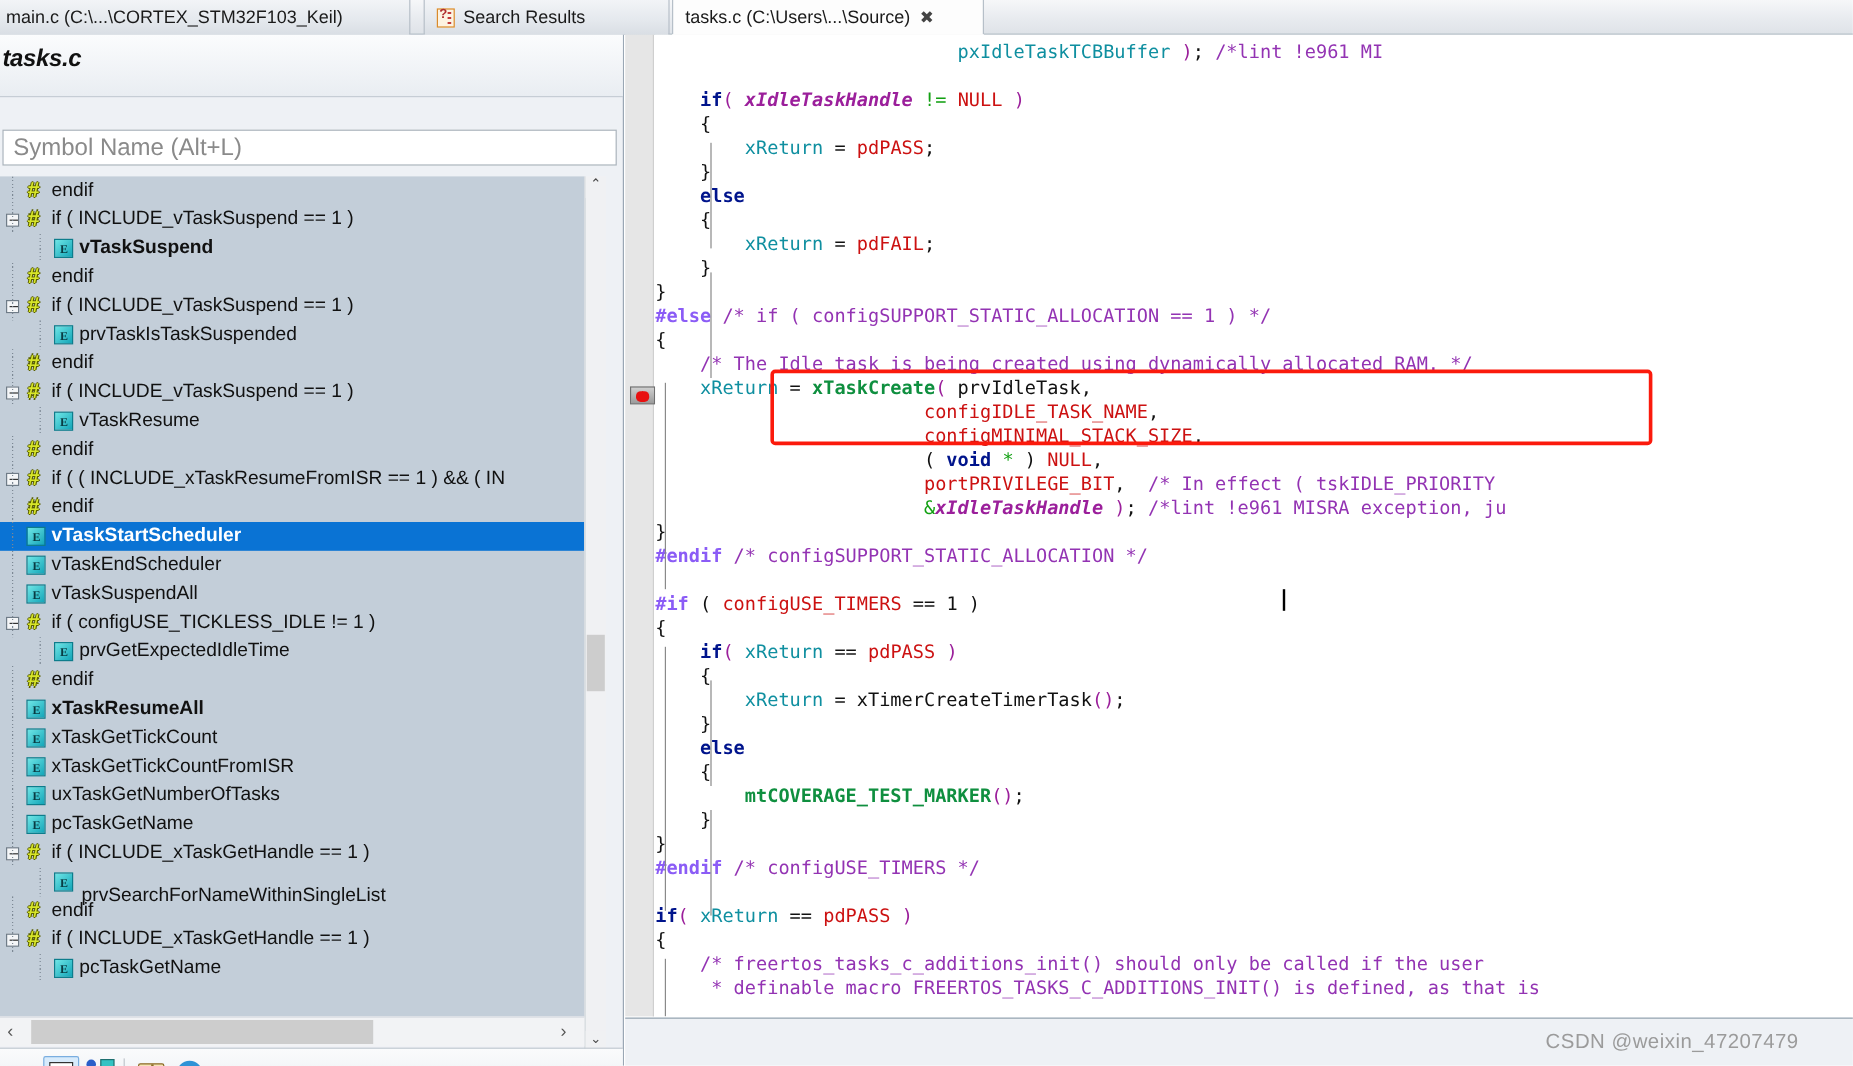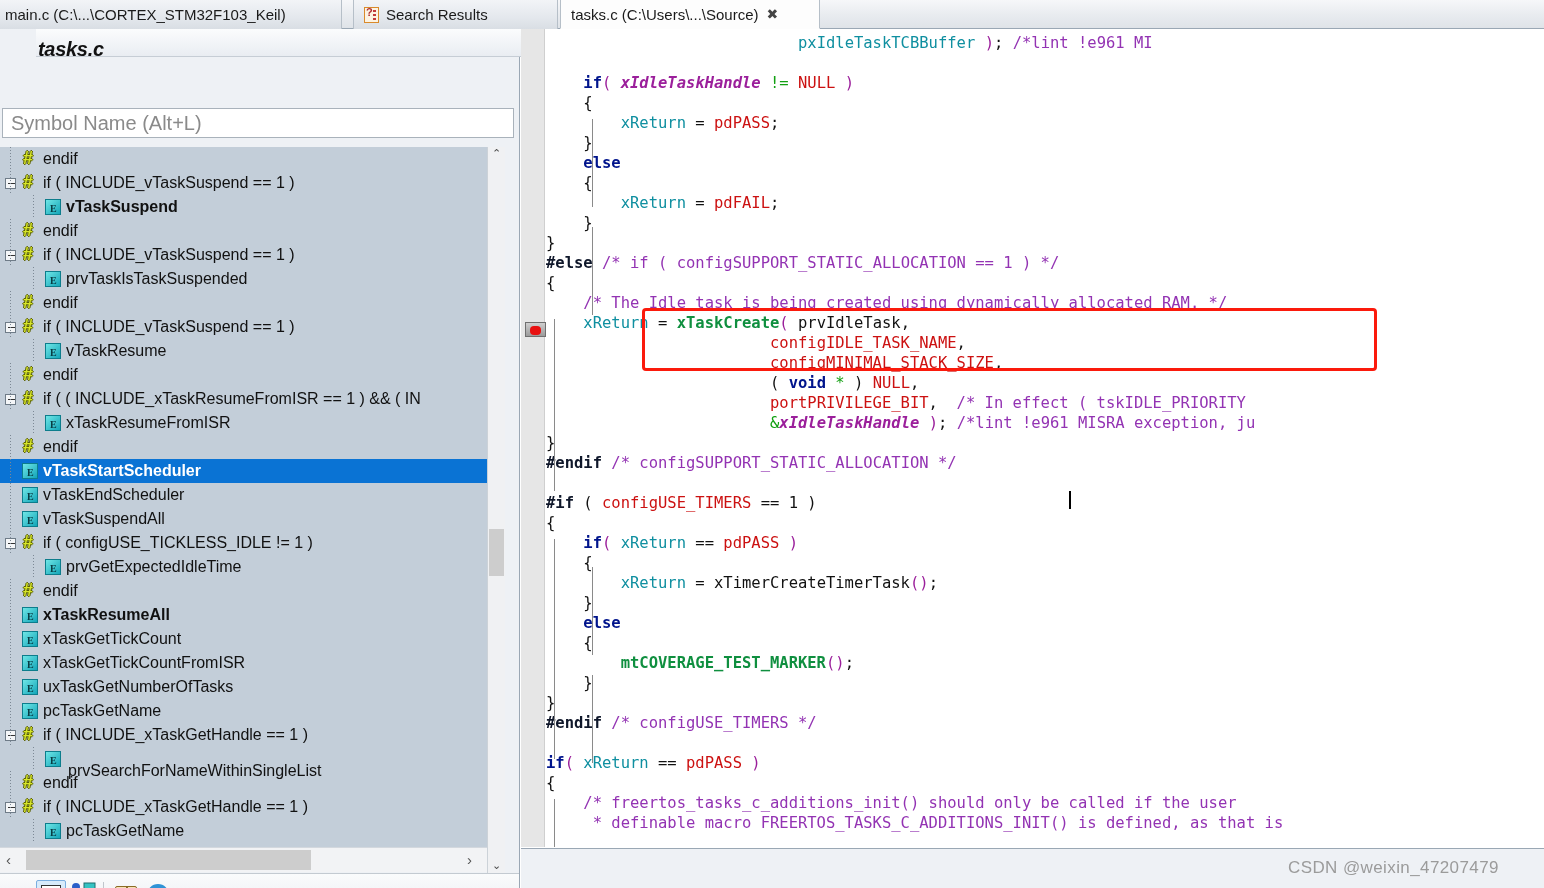--- a/index.html
+++ b/index.html
@@ -23,23 +23,23 @@
   .sricon { width:15px; height:16px; border:1.6px solid #d98a2b; background:#fdf3e2;
             margin-right:7px; display:inline-block; position:relative; flex:none; }
   .sricon:before { content:"?"; position:absolute; left:1px; top:-2px; font-size:11px;
                    font-weight:bold; color:#b03030; }
   .sricon:after { content:""; position:absolute; right:2px; top:2px; width:3px; height:11px;
                   background:repeating-linear-gradient(to bottom,#c23b3b 0 2px,transparent 2px 4px); }
 
   
   #sympanel { position:absolute; left:0; top:29px; width:520px; height:859px;
               background:#eef1f5; border-right:1px solid #9aa7b4; }
-  #symheader { position:absolute; left:0; top:0; width:519px; height:28px;
+  #symheader { position:absolute; left:0; top:0; width:519px; height:52px;
                background:linear-gradient(to bottom,#fbfcfd,#e9edf2);
-               border-bottom:1px solid #c6cdd5;margin-left:36px; }
+               border-bottom:1px solid #c6cdd5; }
   #symtitle { position:absolute; left:2px; top:9px; font-size:20px; font-style:italic;
               font-weight:bold; color:#111; letter-spacing:-0.3px; }
   #symsearch { position:absolute; left:2px; top:79px; width:512px; height:30px;
                background:#fff; border:1px solid #a9b2bb; font-size:20px;
                color:#8b8b8b; padding:3px 8px; font-family:"Liberation Sans",sans-serif; }
   #symsearch::placeholder { color:#8a8a8a; opacity:1; }
 
   #treewrap { position:absolute; left:0; top:118px; width:487px; height:700px;
               background:#c3ced9; overflow:hidden; }
   .trow { position:relative; height:24px; line-height:24px; font-size:16px;
@@ -99,21 +99,21 @@
               height:9px; background:#e81010; }
   #bookmark:before { left:4px; border-radius:4px 0 0 4px; }
   #bookmark:after { right:4px; border-radius:0 4px 4px 0; }
 
   #codearea { position:absolute; left:25px; top:0; width:1360px; height:818px;
               overflow:hidden; background:#fff; }
   #code { position:absolute; left:0; top:4px; font-family:"DejaVu Sans Mono", monospace;
           font-size:15.5px; line-height:20px; white-space:pre; }
   .ln { height:20px; }
   .kw   { color:#00148c; font-weight:bold; }
-  .pp   { color:#0f172a; font-weight:bold; }
+  .pp   { color:#8b5cf6; font-weight:bold; }
   .cm   { color:#9333b3; }
   .var  { color:#0f8fa0; }
   .vari { color:#9b1f9b; font-style:italic; font-weight:bold; }
   .mac  { color:#cc1111; }
   .fn   { color:#0f8f3f; font-weight:bold; }
   .op   { color:#12a012; }
   .punc { color:#9b1f9b; }
   .pl   { color:#111; }
   .brc  { position:absolute; border-left:1px solid #8a8a8a; }
 
@@ -206,25 +206,20 @@
       <div class="trow">
         <span class="guide" style="left: 10px;"></span>
         <span class="ico ico-hash" style="left: 22px;"></span>
         <span class="tlabel" style="left: 43px;">endif</span>
       </div>
       <div class="trow">
         <span class="expander"></span>
         <span class="guide" style="left: 10px;"></span>
         <span class="ico ico-hash" style="left: 22px;"></span>
         <span class="tlabel" style="left: 43px; text-align: center;">if ( ( INCLUDE_xTaskResumeFromISR == 1 ) &amp;&amp; ( IN</span>
-      </div>
-      <div class="trow">
-        <span class="guide" style="left: 33px;"></span>
-        <span class="ico ico-fn" style="left: 45px;"></span>
-        <span class="tlabel" style="left: 66px;">xTaskResumeFromISR</span>
       </div>
       <div class="trow">
         <span class="guide" style="left: 10px;"></span>
         <span class="ico ico-hash" style="left: 22px;"></span>
         <span class="tlabel" style="left: 43px;">endif</span>
       </div>
       <div class="trow sel">
         <span class="guide" style="left: 10px;"></span>
         <span class="ico ico-fn" style="left: 22px;"></span>
         <span class="tlabel" style="left: 43px;">vTaskStartScheduler</span>

